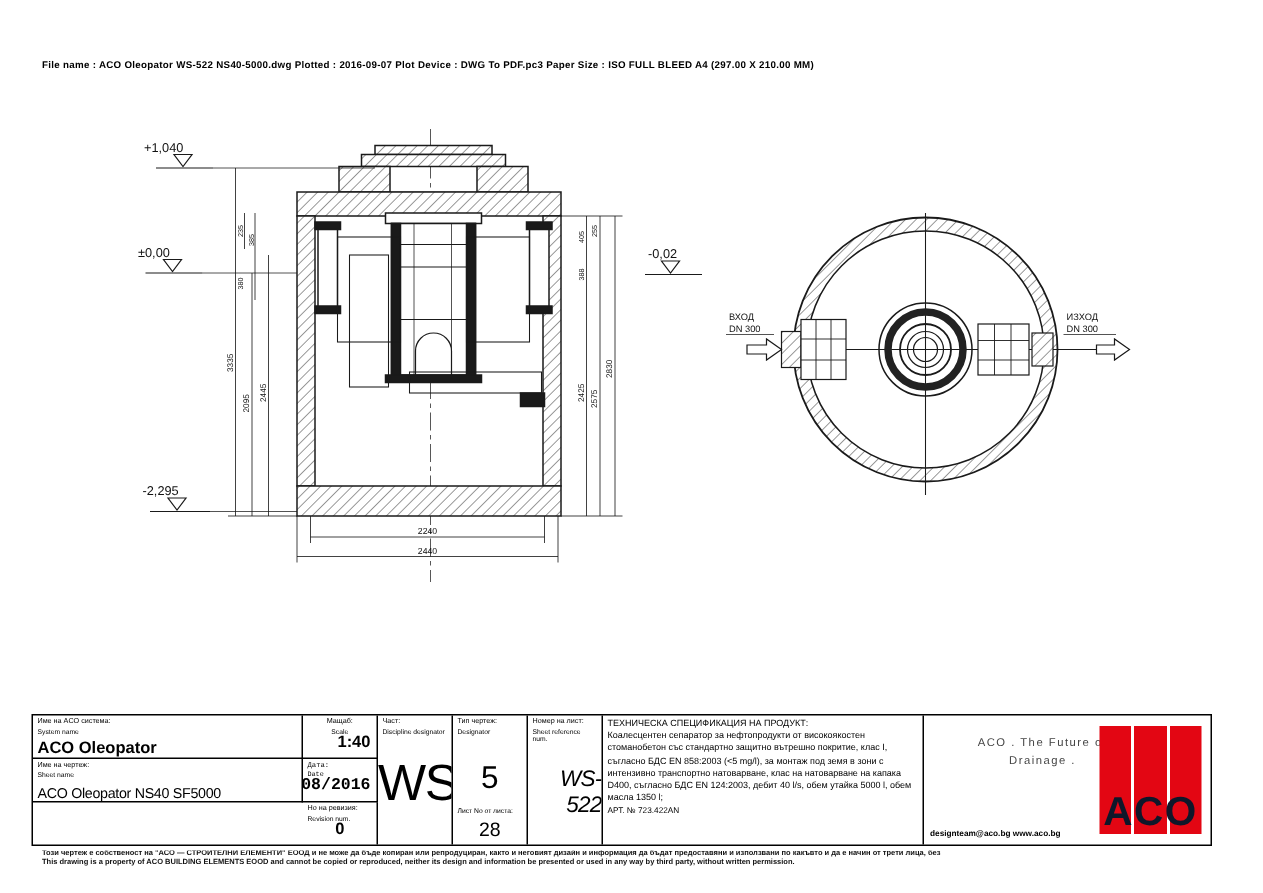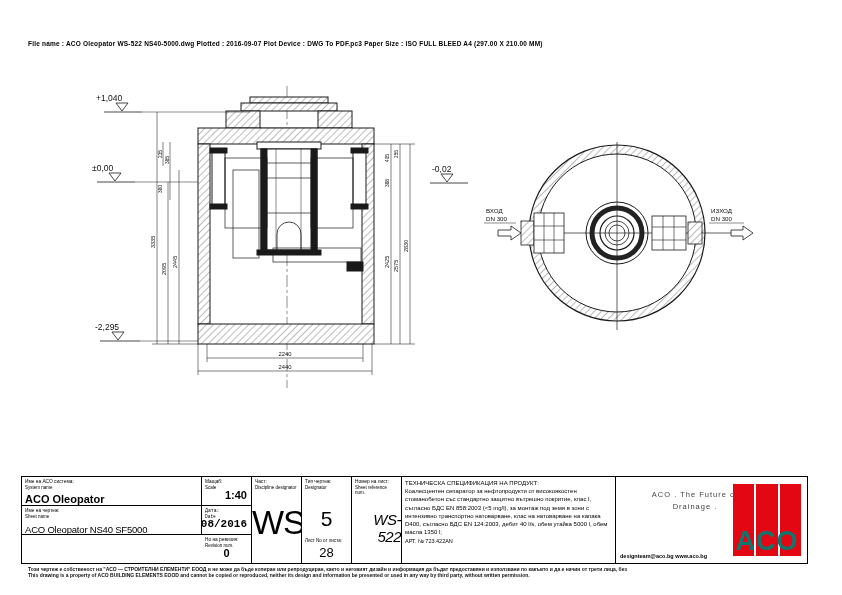--- a/index.html
+++ b/index.html
@@ -37,21 +37,21 @@
   .spec { font-size:6px; line-height:8.2px; }
   .spec-title { font-weight:normal; }
   .spec-art { margin-top:1px; font-size:5.5px; }
   .slogan { position:absolute; left:14px; top:12px; width:130px; text-align:center;
             font-size:7.5px; line-height:12px; letter-spacing:1px; color:#444; }
   .contact { position:absolute; left:4px; bottom:4px; font-size:5.5px; font-weight:bold; }
   .logo { position:absolute; right:6px; top:7px; width:68px; height:72px;
           display:flex; gap:2px; }
   .logo .bar { flex:1; }
   .logo .txt { position:absolute; left:0; right:0; bottom:0px; text-align:center;
-               color:#0f766e; font-size:27px; font-weight:bold; letter-spacing:1px;
+               color:#0f172a; font-size:27px; font-weight:bold; letter-spacing:1px;
                line-height:30px; }
 
   .foot { position:absolute; left:28px; top:567px; width:600px; font-size:5px;
           line-height:5.5px; font-weight:bold; color:#111; white-space:nowrap;
           overflow:hidden; }
 </style>
 </head>
 <body>
 
 <div class="page">
@@ -220,21 +220,21 @@
   </svg>
 
   
   <div class="tb">
 
     <div class="cell" style="left:0;top:0;width:180px;height:29px;">
       <div class="lblbg">Име на ACO система:</div>
       <div class="lblen">System name</div>
       <div class="v-big">ACO Oleopator</div>
     </div>
-    <div class="cell" style="left:180px;top:0;width:50px;height:29px;">
+    <div class="cell" style="left:180px;top:0;width:50px;height:29px;text-align:center;">
       <div class="lblbg">Мащаб:</div>
       <div class="lblen">Scale</div>
       <div class="v-right">1:40</div>
     </div>
 
     <div class="cell" style="left:0;top:29px;width:180px;height:29px;">
       <div class="lblbg">Име на чертеж:</div>
       <div class="lblen">Sheet name</div>
       <div class="v-med">ACO Oleopator NS40 SF5000</div>
     </div>

